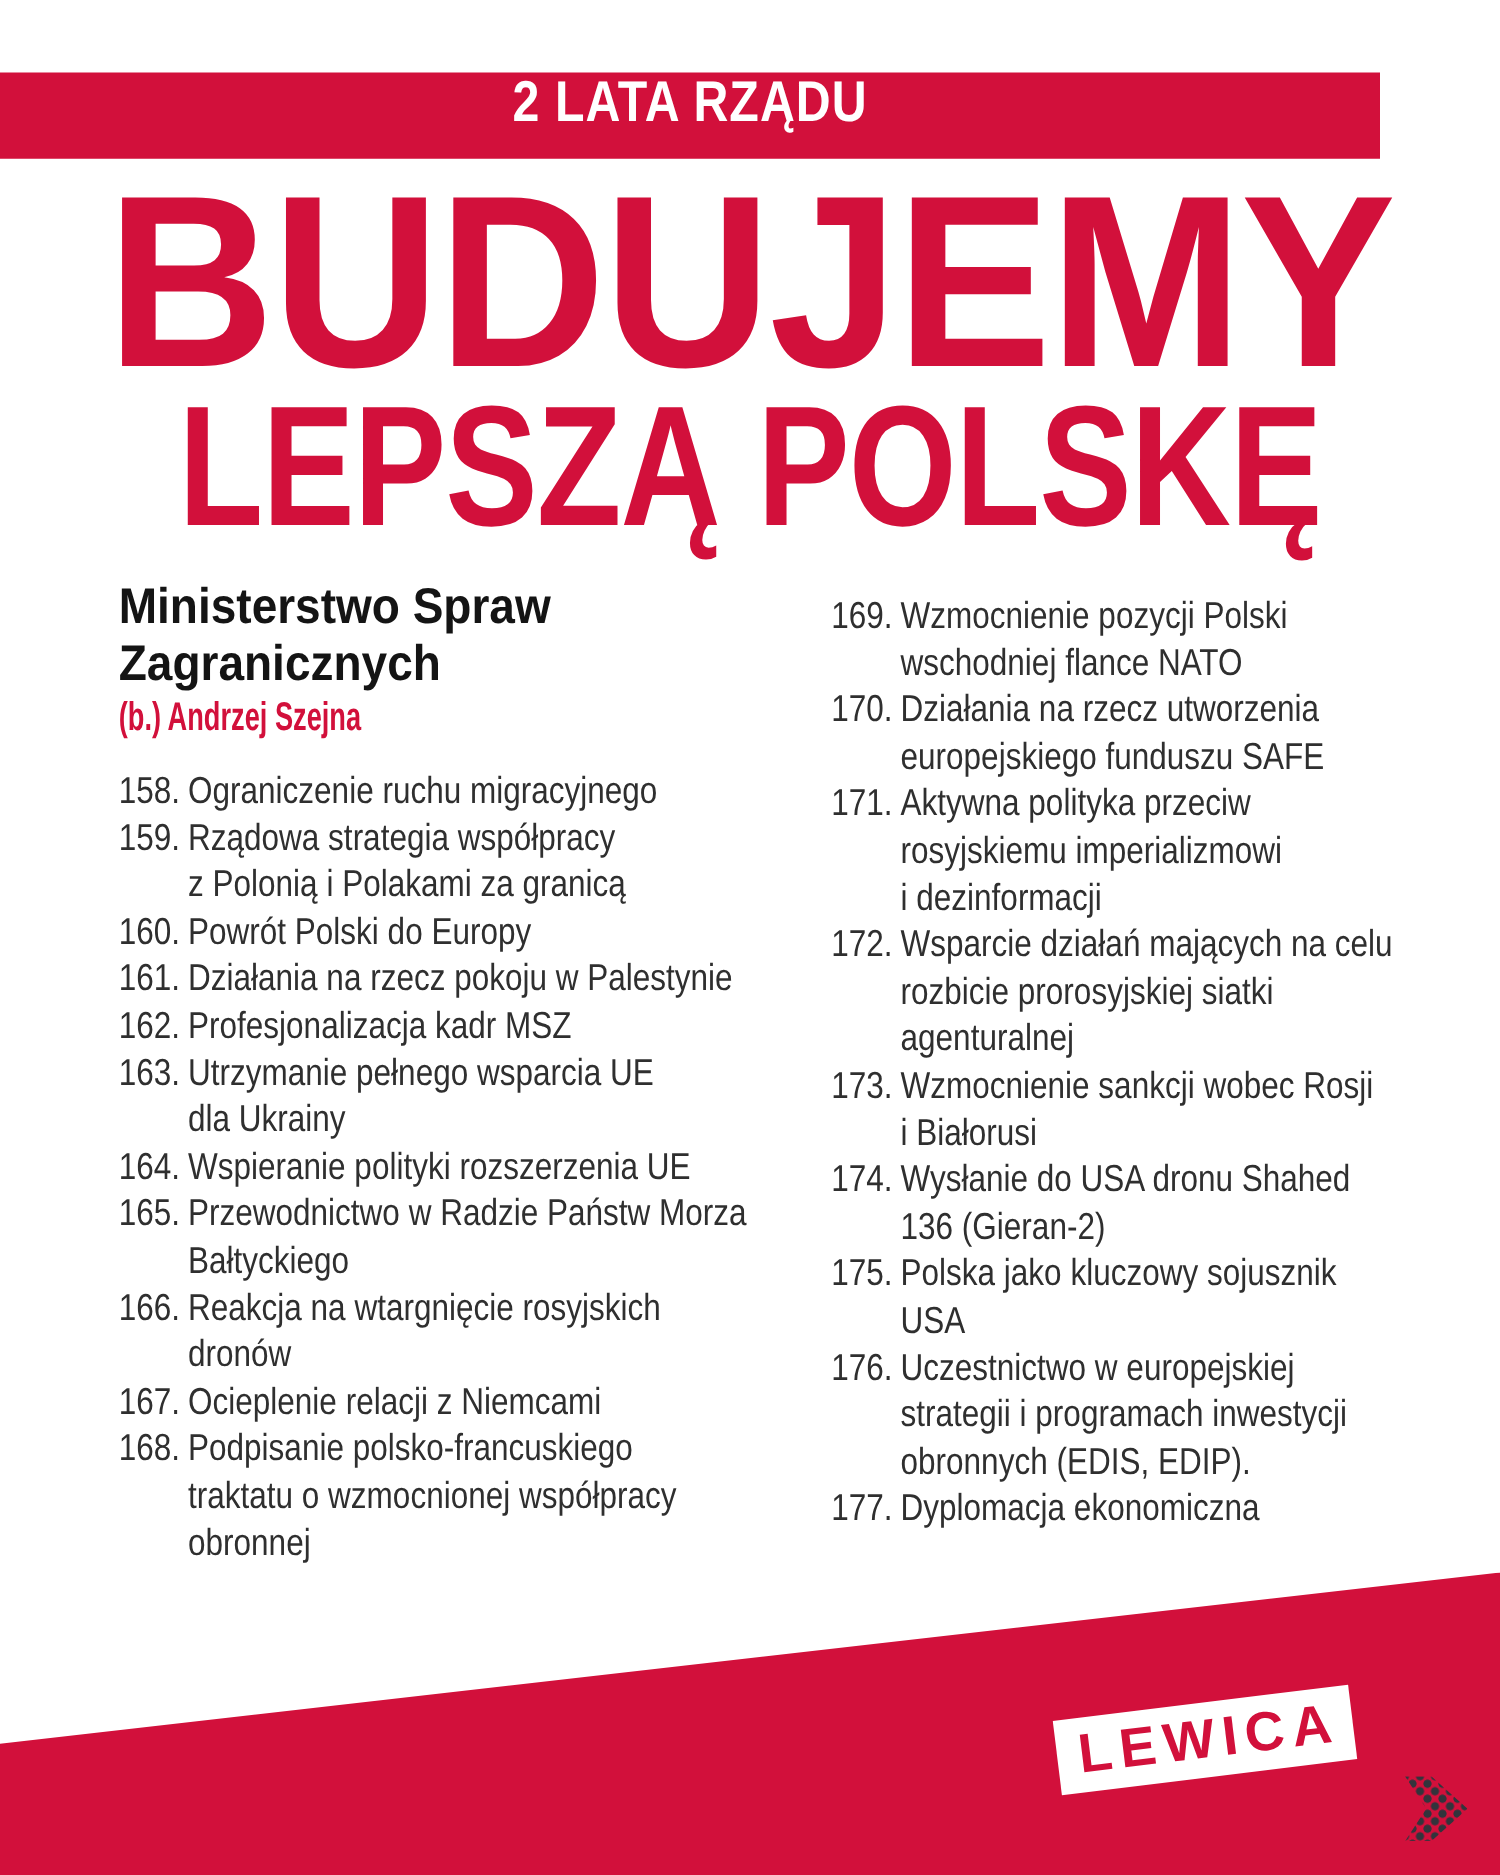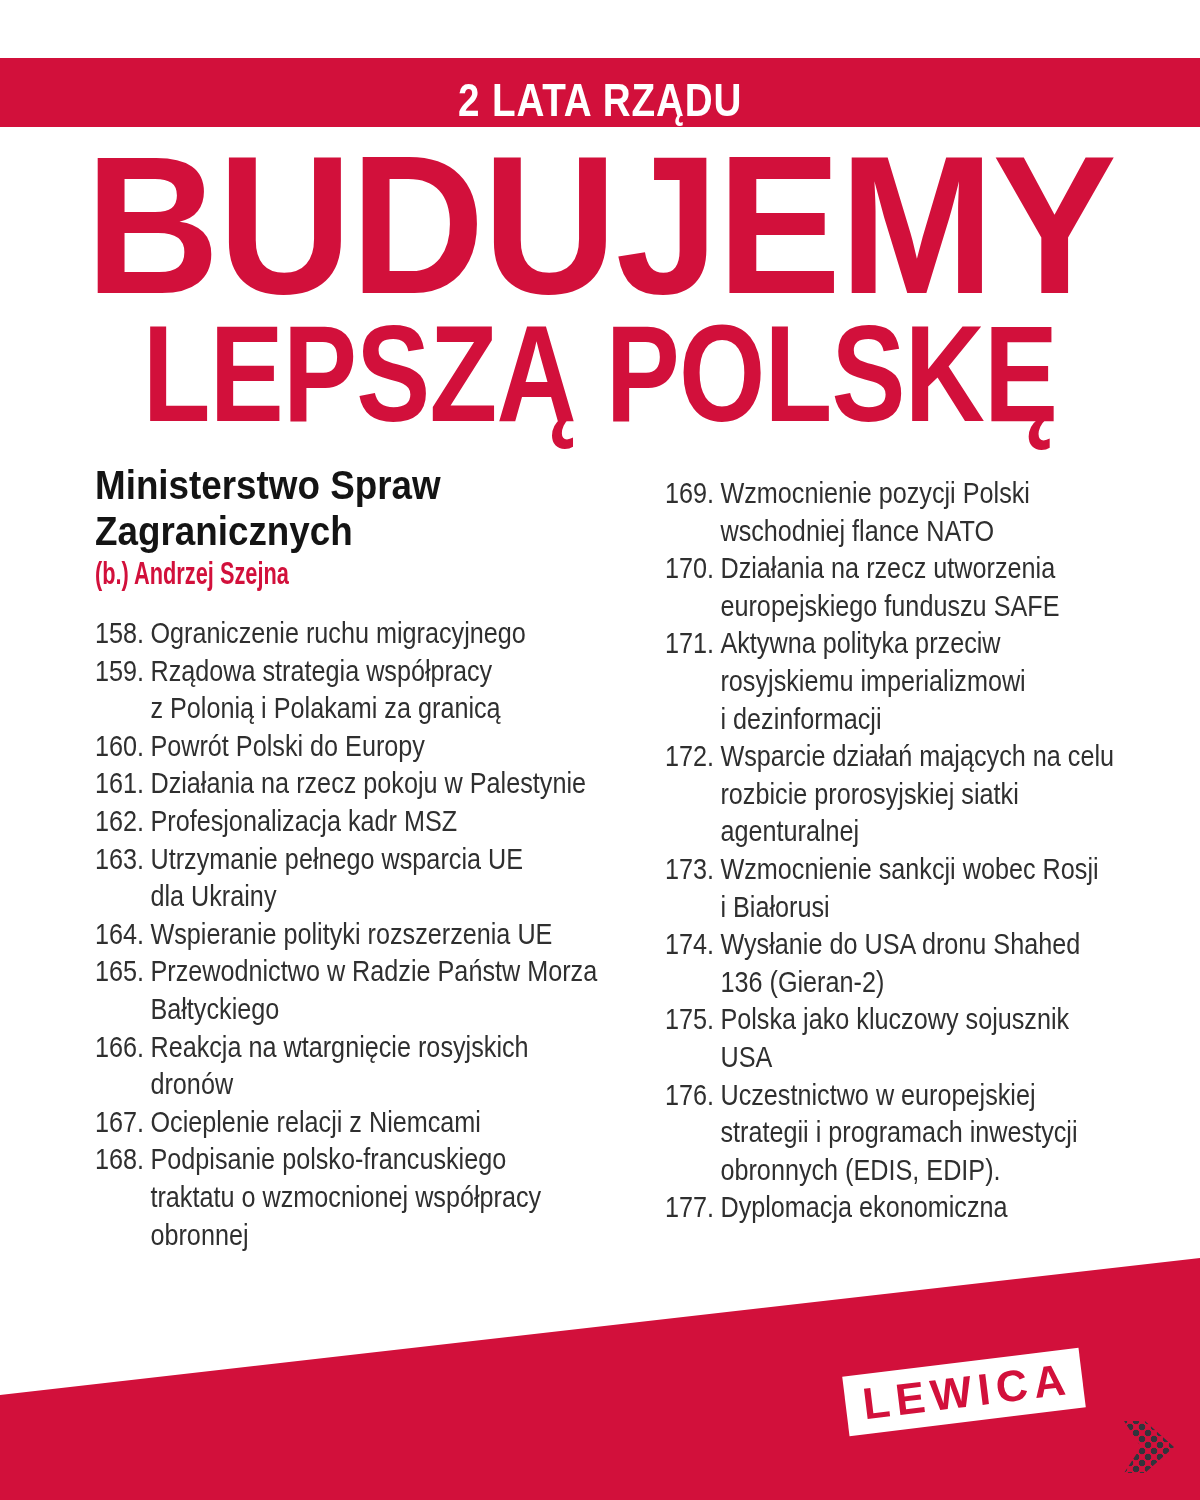--- a/index.html
+++ b/index.html
@@ -9,23 +9,23 @@
     --dot:#33343c;
   }
   html,body{margin:0;padding:0;}
   body{
     width:1200px;height:1500px;position:relative;overflow:hidden;
     background:#ffffff;
     font-family:"Liberation Sans", sans-serif;
   }
   
   .top-band{
-    position:absolute;left:0;top:58px;width:1200px;height:69px;
+    position:absolute;left:0;top:58px;width:1104px;height:69px;
     background:var(--red);
-    display:flex;align-items:flex-end;justify-content:center;
+    display:flex;align-items:flex-start;justify-content:center;
   }
   .top-band-label{
     color:#fff;font-weight:700;font-size:46px;line-height:1;
     letter-spacing:1px;white-space:nowrap;
     transform:scaleX(0.84);transform-origin:center;
     padding-bottom:4px;
   }
   
   .headline1{
     position:absolute;left:0;top:128px;width:1200px;text-align:center;

